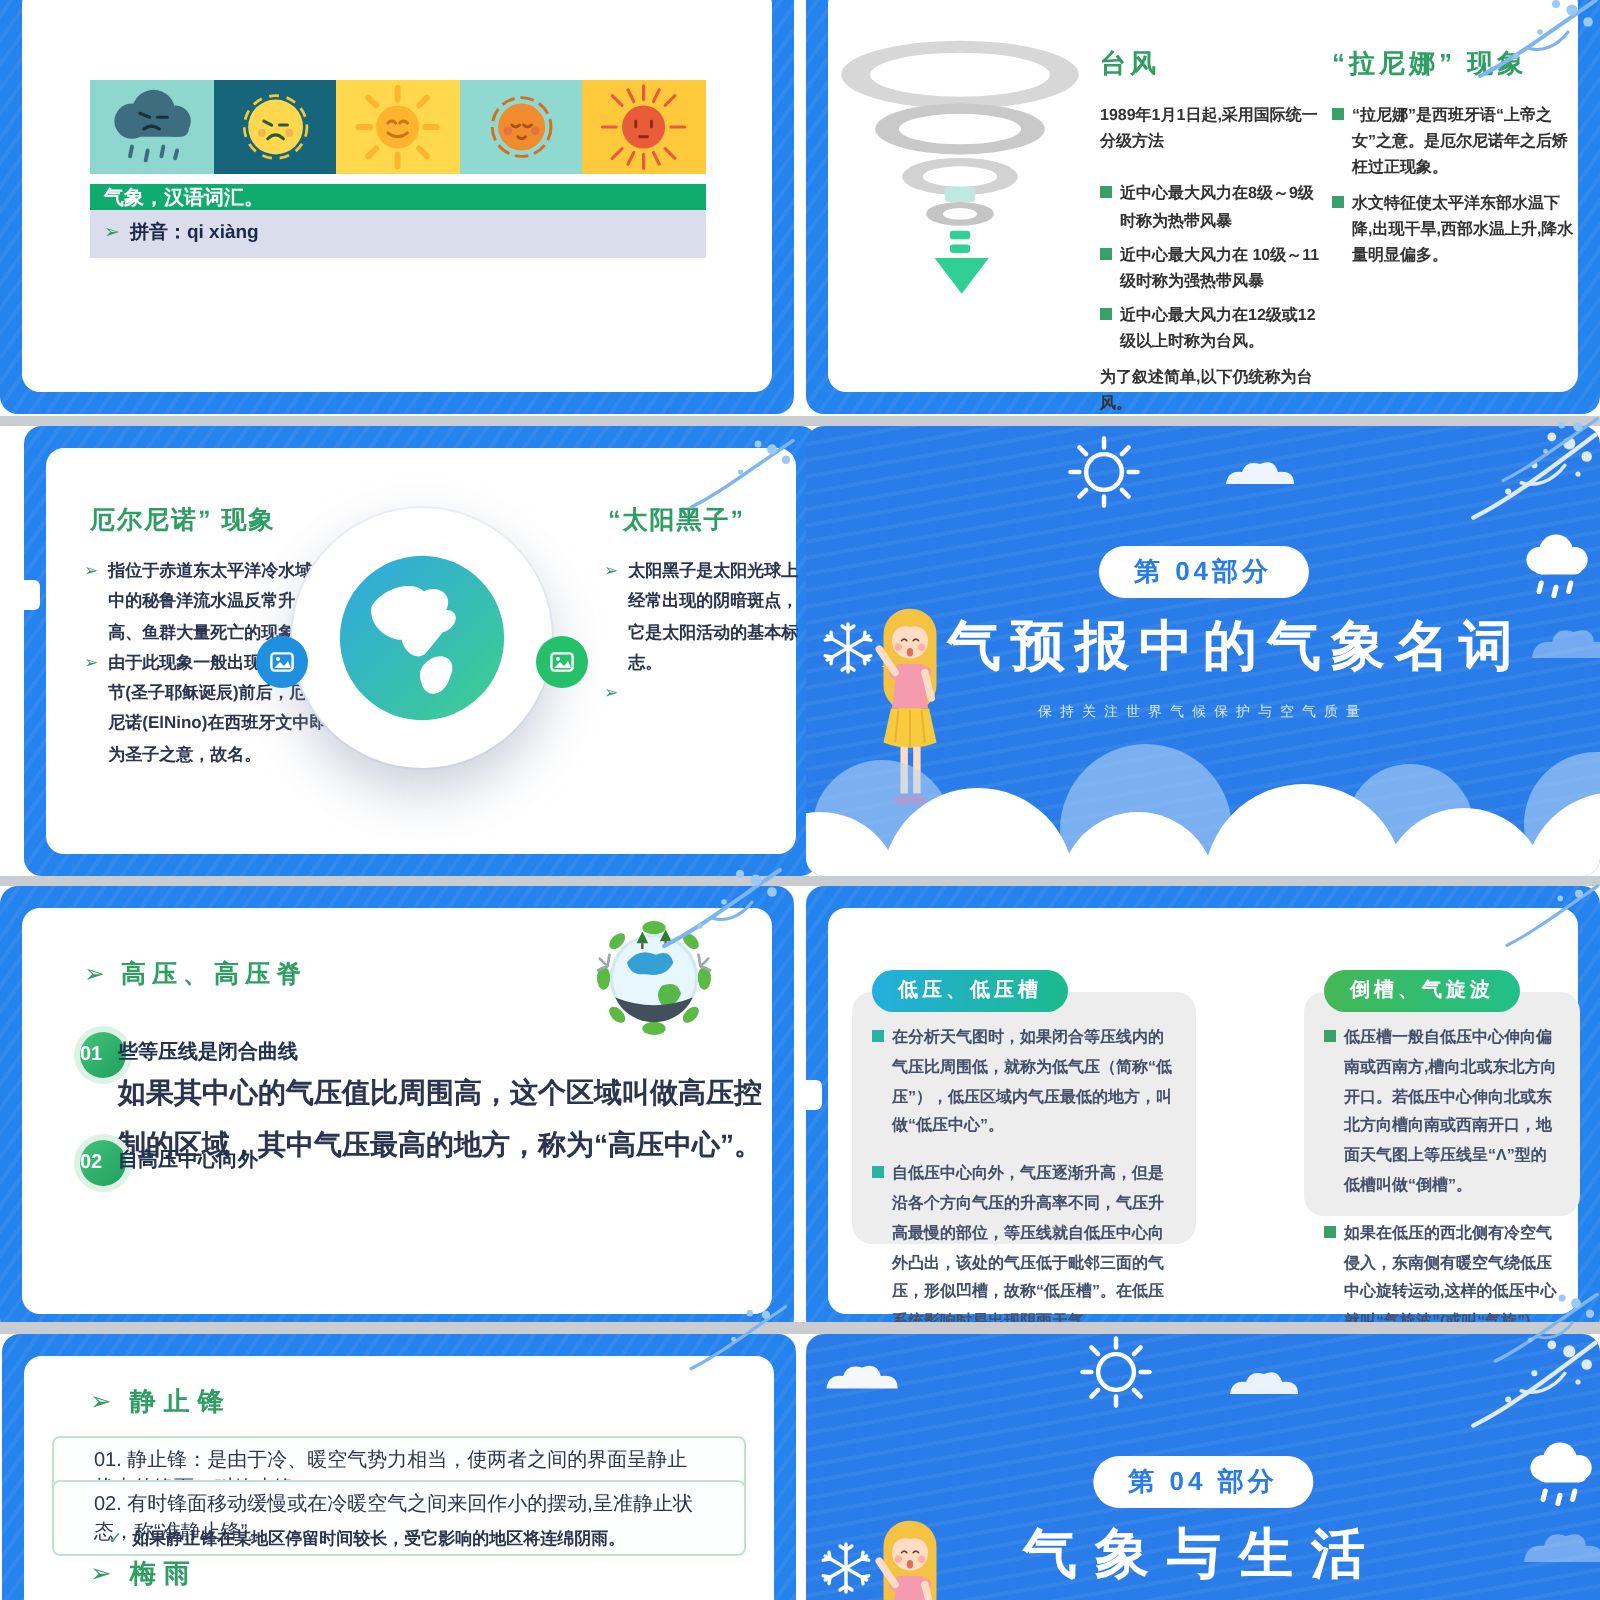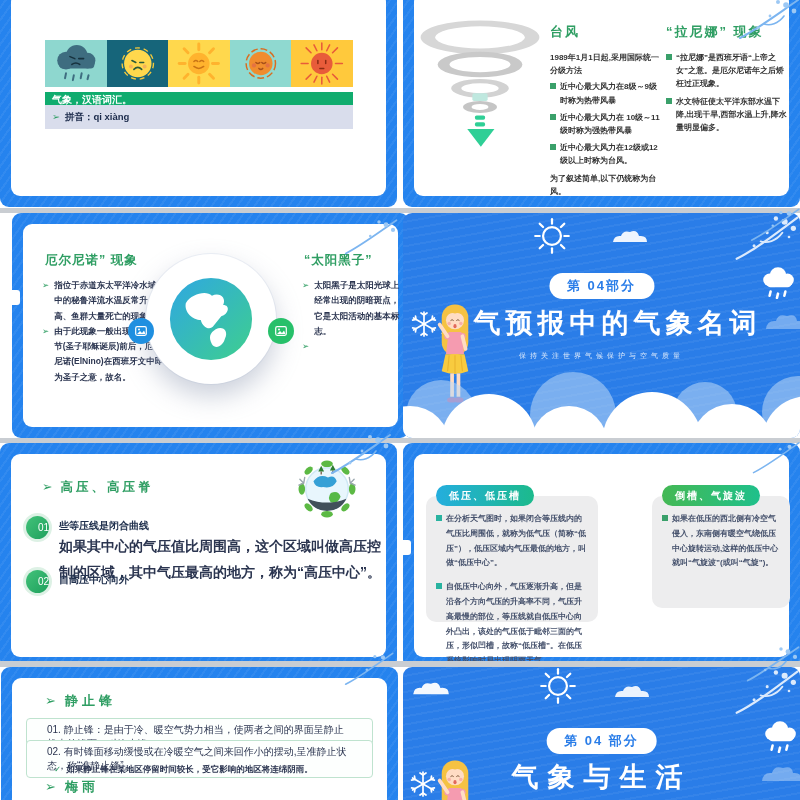--- a/index.html
+++ b/index.html
@@ -54,23 +54,23 @@
   .cover-title{position:absolute;left:0;right:0;text-align:center;color:#fff;
                font-size:27px;font-weight:bold;letter-spacing:5px;white-space:nowrap}
   .cover-sub{position:absolute;left:0;right:0;text-align:center;color:rgba(255,255,255,.82);
              font-size:7px;letter-spacing:4px}
   .clouds{position:absolute;left:-24px;right:-24px;bottom:-34px;height:100px}
   .cl{position:absolute;border-radius:50%;background:#fff}
   .cl.back{background:#bcd9f5;opacity:.55}
 
   
   .hp-title{position:absolute;left:31px;top:25px;font-size:12.5px;font-weight:bold;color:#2f9e63;letter-spacing:3px}
-  .hp-num{position:absolute;left:15px;width:23px;height:23px;border-radius:50%;
-          background:linear-gradient(135deg,#43c27a,#1ea05c);color:#fff;font-size:10px;font-weight:normal;
-          text-align:right;line-height:23px;box-shadow:0 0 0 3px #ddf1e5}
+  .hp-num{position:absolute;left:29px;width:23px;height:23px;border-radius:50%;
+          background:linear-gradient(135deg,#43c27a,#1ea05c);color:#fff;font-size:10px;font-weight:bold;
+          text-align:left;line-height:23px;box-shadow:0 0 0 3px #ddf1e5}
   .hp-head{position:absolute;left:48px;font-size:10px;font-weight:bold;color:#22324f}
   .hp-body{position:absolute;left:48px;width:326px;font-size:14px;font-weight:bold;color:#2b3550;line-height:1.85}
 
   
   .lp-card{position:absolute;background:#ededee;border-radius:10px;box-sizing:border-box;padding:16px 10px 0 10px}
   .lp-pill{position:absolute;top:31px;height:21px;line-height:21px;border-radius:11px;color:#fff;
            font-weight:bold;font-size:10px;letter-spacing:2px;padding:0 13px;z-index:2;white-space:nowrap}
   .lp-txt{font-size:8px;font-weight:bold;color:#44506b;line-height:1.85}
   .lp-card .bl{margin-bottom:9px}
 
@@ -197,21 +197,21 @@
           <path fill-rule="evenodd" fill="#d2d2d2" d="M75,84 m-34,0 a34,11 0 1,0 68,0 a34,11 0 1,0 -68,0 M75,84 m-22,0 a22,6 0 1,0 44,0 a22,6 0 1,0 -44,0"></path>
           <path fill-rule="evenodd" fill="#c5c5c5" d="M75,106 m-20,0 a20,7 0 1,0 40,0 a20,7 0 1,0 -40,0 M75,106 m-10,0 a10,3.5 0 1,0 20,0 a10,3.5 0 1,0 -20,0"></path>
           <rect x="66" y="90" width="18" height="9" rx="2" fill="#bfe8df"></rect>
           <rect x="69" y="116" width="12" height="5" rx="2" fill="#2fcf96"></rect>
           <rect x="69" y="124" width="12" height="5" rx="2" fill="#2fcf96"></rect>
           <polygon points="60,132 92,132 76,153" fill="#2fcf96"></polygon>
         </svg>
         <div class="t-col" style="left:136px;width:112px">
           <div class="t-head">台风</div>
           <div class="t-body">
-            <div style="margin-bottom:3px">1989年1月1日起,采用国际统一分级方法</div>
+            <div style="margin-bottom:13px">1989年1月1日起,采用国际统一分级方法</div>
             <div class="bl">
                 <span class="sq"></span>
                 <span>近中心最大风力在8级～9级时称为热带风暴</span>
               </div>
             <div class="bl">
                 <span class="sq"></span>
                 <span>近中心最大风力在 10级～11级时称为强热带风暴</span>
               </div>
             <div class="bl">
                 <span class="sq"></span>
@@ -447,20 +447,24 @@
               <span class="sq teal"></span>
               <span class="lp-txt">在分析天气图时，如果闭合等压线内的气压比周围低，就称为低气压（简称“低压”），低压区域内气压最低的地方，叫做“低压中心”。</span>
             </div>
           <div class="bl">
               <span class="sq teal"></span>
               <span class="lp-txt">自低压中心向外，气压逐渐升高，但是沿各个方向气压的升高率不同，气压升高最慢的部位，等压线就自低压中心向外凸出，该处的气压低于毗邻三面的气压，形似凹槽，故称“低压槽”。在低压系统影响时易出现阴雨天气。</span>
             </div>
         </div>
         <div class="lp-pill" style="left:248px;background:linear-gradient(90deg,#44b854,#1fc08b)">倒槽、气旋波</div>
         <div class="lp-card" style="left:238px;top:42px;width:138px;height:112px">
+          <div class="bl">
+              <span class="sq"></span>
+              <span class="lp-txt">低压槽一般自低压中心伸向偏南或西南方,槽向北或东北方向开口。若低压中心伸向北或东北方向槽向南或西南开口，地面天气图上等压线呈“Λ”型的低槽叫做“倒槽”。</span>
+            </div>
           <div class="bl">
               <span class="sq"></span>
               <span class="lp-txt">如果在低压的西北侧有冷空气侵入，东南侧有暖空气绕低压中心旋转运动,这样的低压中心就叫“气旋波”(或叫“气旋”)。</span>
             </div>
         </div>
       </div>
       <div class="notch" style="top:97px"></div>
     </div>
   </div>
 

